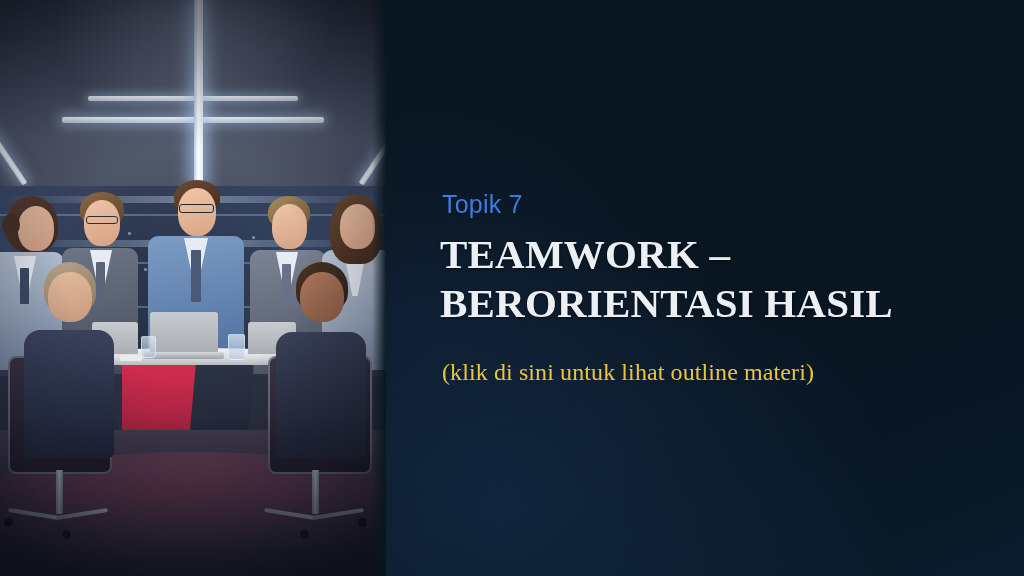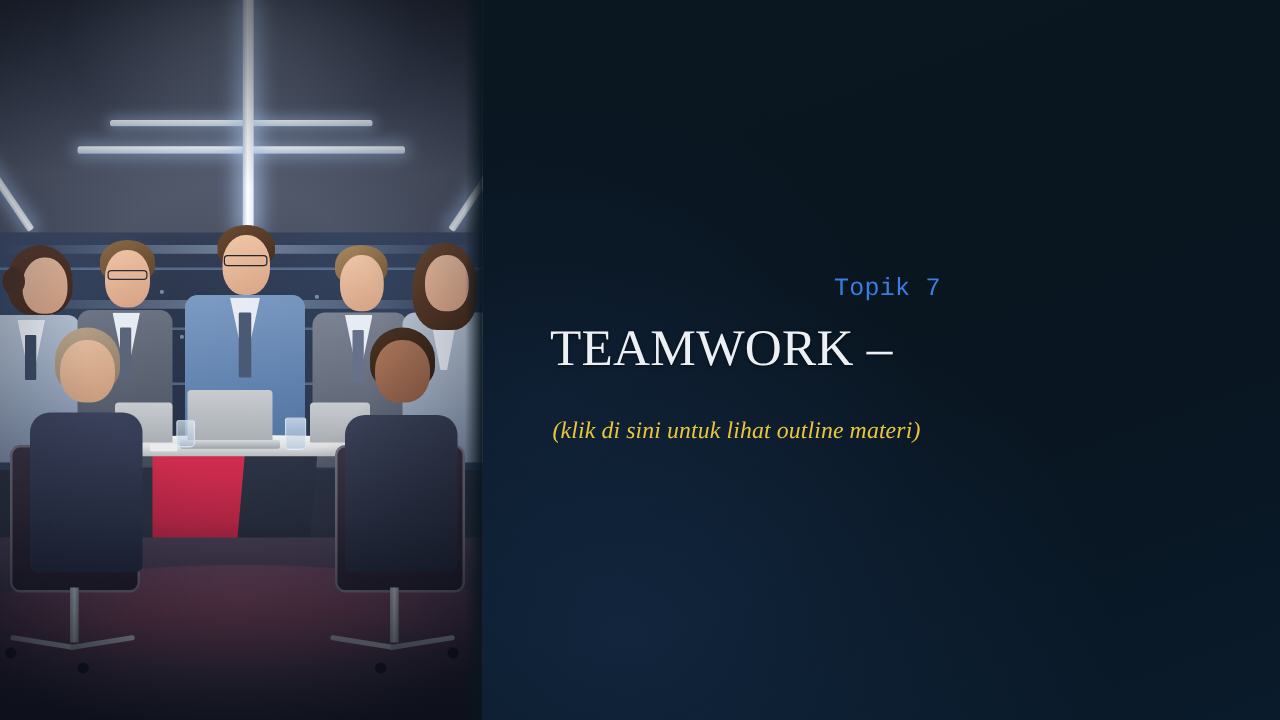--- a/index.html
+++ b/index.html
@@ -176,46 +176,44 @@
     flex:1 1 auto; height:576px;
     background:
       radial-gradient(ellipse 560px 420px at 18% 88%, rgba(24,48,80,.55) 0%, rgba(0,0,0,0) 70%),
       radial-gradient(ellipse 420px 340px at 8% 55%, rgba(18,38,66,.42) 0%, rgba(0,0,0,0) 72%),
       linear-gradient(160deg,#0a1620 0%,#09151f 45%,#091724 75%,#0a1b2b 100%);
     padding:0 46px 0 56px;
     display:flex; flex-direction:column; justify-content:center;
   }
   .eyebrow {
     color:#3d7ce0;
-    font-size:20px;
+    font-size:25px;
     letter-spacing:.2px;
     margin-bottom:11px;
-    font-family:Liberation Mono, monospace;
-    text-align:center;
+    font-family:Liberation Sans, sans-serif;
   }
   .title {
     color:#eceff3;
     font-size:41px;
     line-height:1.185;
     letter-spacing:.2px;
-    font-weight:400;
+    font-weight:700;
     font-family:"Liberation Serif", serif;
     text-shadow:0 1px 3px rgba(0,0,0,.55);
     margin:0 0 0 -2px;
   }
   .title .ln { display:block; white-space:nowrap; }
   .sublink {
     margin-top:31px;
     color:#e9c63c;
-    font-size:19px;
+    font-size:24px;
     letter-spacing:.1px;
     font-family:"Liberation Serif", serif;
     cursor:pointer;
     width:max-content;
-    font-style:italic;
   }
 </style>
 </head>
 <body>
 
 <div class="slide">
 
   <div class="photo">
     <div class="photo-inner">
 
@@ -334,18 +332,19 @@
       <div class="photo-edge"></div>
     </div>
   </div>
 
   <div class="panel">
 
     <div class="eyebrow">Topik 7</div>
 
     <h1 class="title">
       <span class="ln">TEAMWORK –</span>
+      <span class="ln">BERORIENTASI HASIL</span>
     </h1>
 
     <div class="sublink">(klik di sini untuk lihat outline materi)</div>
   </div>
 
 </div>
 
 </body></html>

